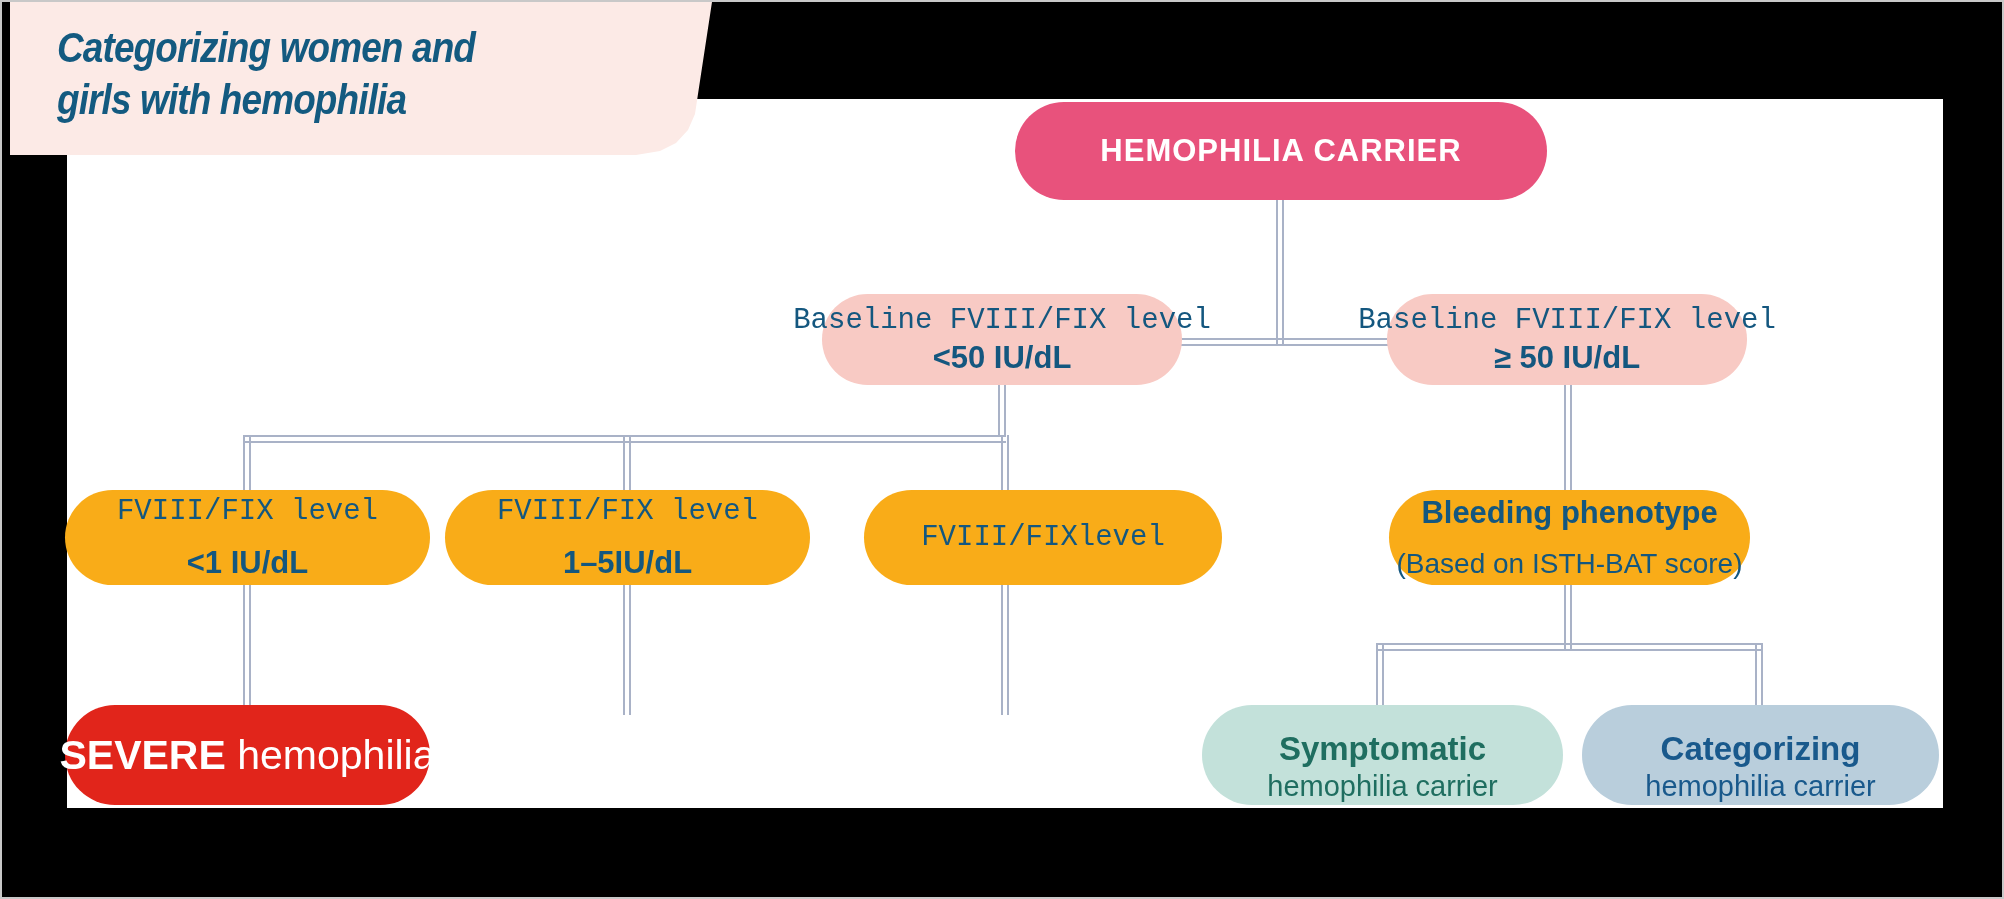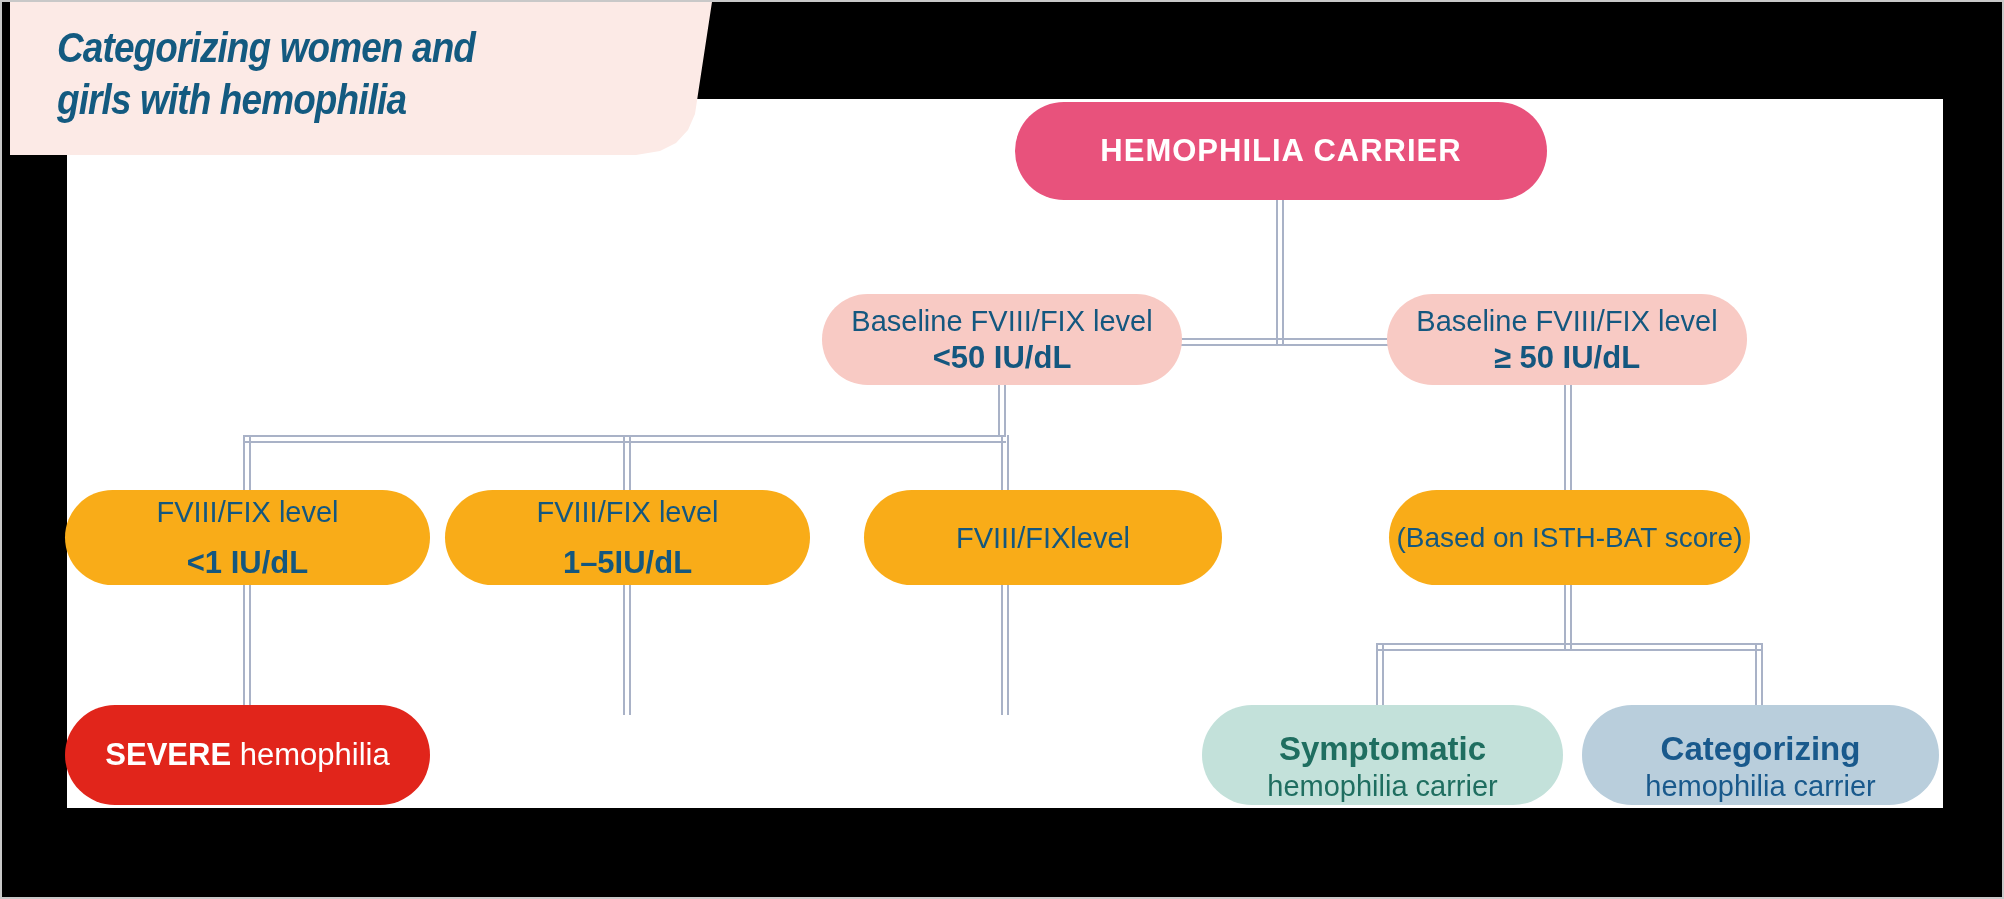--- a/index.html
+++ b/index.html
@@ -40,28 +40,28 @@
     position:absolute;z-index:1;height:4px;
     border-top:2px solid var(--connector,#a9b2c7);
     border-bottom:2px solid var(--connector,#a9b2c7);
   }
   
   .node{
     position:absolute;z-index:2;border-radius:60px;
     display:flex;flex-direction:column;align-items:center;justify-content:center;
     text-align:center;white-space:nowrap;
   }
-  .l1{font-size:29px;font-weight:400;line-height:36px;}
+  .l1{font-size:29px;font-weight:400;line-height:36px;font-family:Liberation Mono, monospace;}
   .l2{font-size:31px;font-weight:bold;line-height:38px;}
   .blue{color:var(--node_text_blue,#14577f);}
   .node-carrier{background:var(--carrier_bg,#e8527c);}
   .node-carrier .cap{font-size:31px;font-weight:bold;letter-spacing:1px;color:var(--carrier_text,#fff);}
   .soft{background:var(--soft_pink_bg,#f8cac4);}
   .gold{background:var(--yellow_bg,#f9ac18);gap:14px;}
-  .result{font-size:31px;}
+  .result{font-size:41px;}
   .result .em{font-weight:bold;}
   .node-severe{background:var(--severe_bg,#e1251b);color:#fff;}
   .node-moderate{background:var(--moderate_bg,#ed6c8f);color:#fff;}
   .node-mild{background:var(--soft_pink_bg,#f8cac4);color:var(--mild_text,#e31c5f);}
   .node-symptomatic{background:var(--mint_bg,#c3e1da);color:var(--mint_text,#1f6e60);}
   .node-asymptomatic{background:var(--steel_bg,#b9cedc);color:var(--steel_text,#19598c);}
   .b1{font-size:33px;font-weight:bold;line-height:40px;margin-top:22px;}
   .b2{font-size:29px;font-weight:400;line-height:35px;}
   .bp2{font-size:28px;font-weight:400;line-height:35px;}
 </style>
@@ -106,20 +106,21 @@
   <div class="node gold" style="left:443px;top:488px;width:365px;height:95px;">
     <span class="l1 blue">FVIII/FIX level</span>
     <span class="l2 blue">1–5IU/dL</span>
   </div>
 
   <div class="node gold" style="left:862px;top:488px;width:358px;height:95px;">
     <span class="l1 blue">FVIII/FIXlevel</span>
   </div>
 
   <div class="node gold" style="left:1387px;top:488px;width:361px;height:95px;">
+    <span class="l2 blue">Bleeding phenotype</span>
     <span class="bp2 blue">(Based on ISTH-BAT score)</span>
   </div>
 
   <div class="node node-severe result" style="left:63px;top:703px;width:365px;height:100px;">
     <span><span class="em">SEVERE</span><span> hemophilia</span></span>
   </div>
 
 
 
   <div class="node node-symptomatic" style="left:1200px;top:703px;width:361px;height:100px;">

